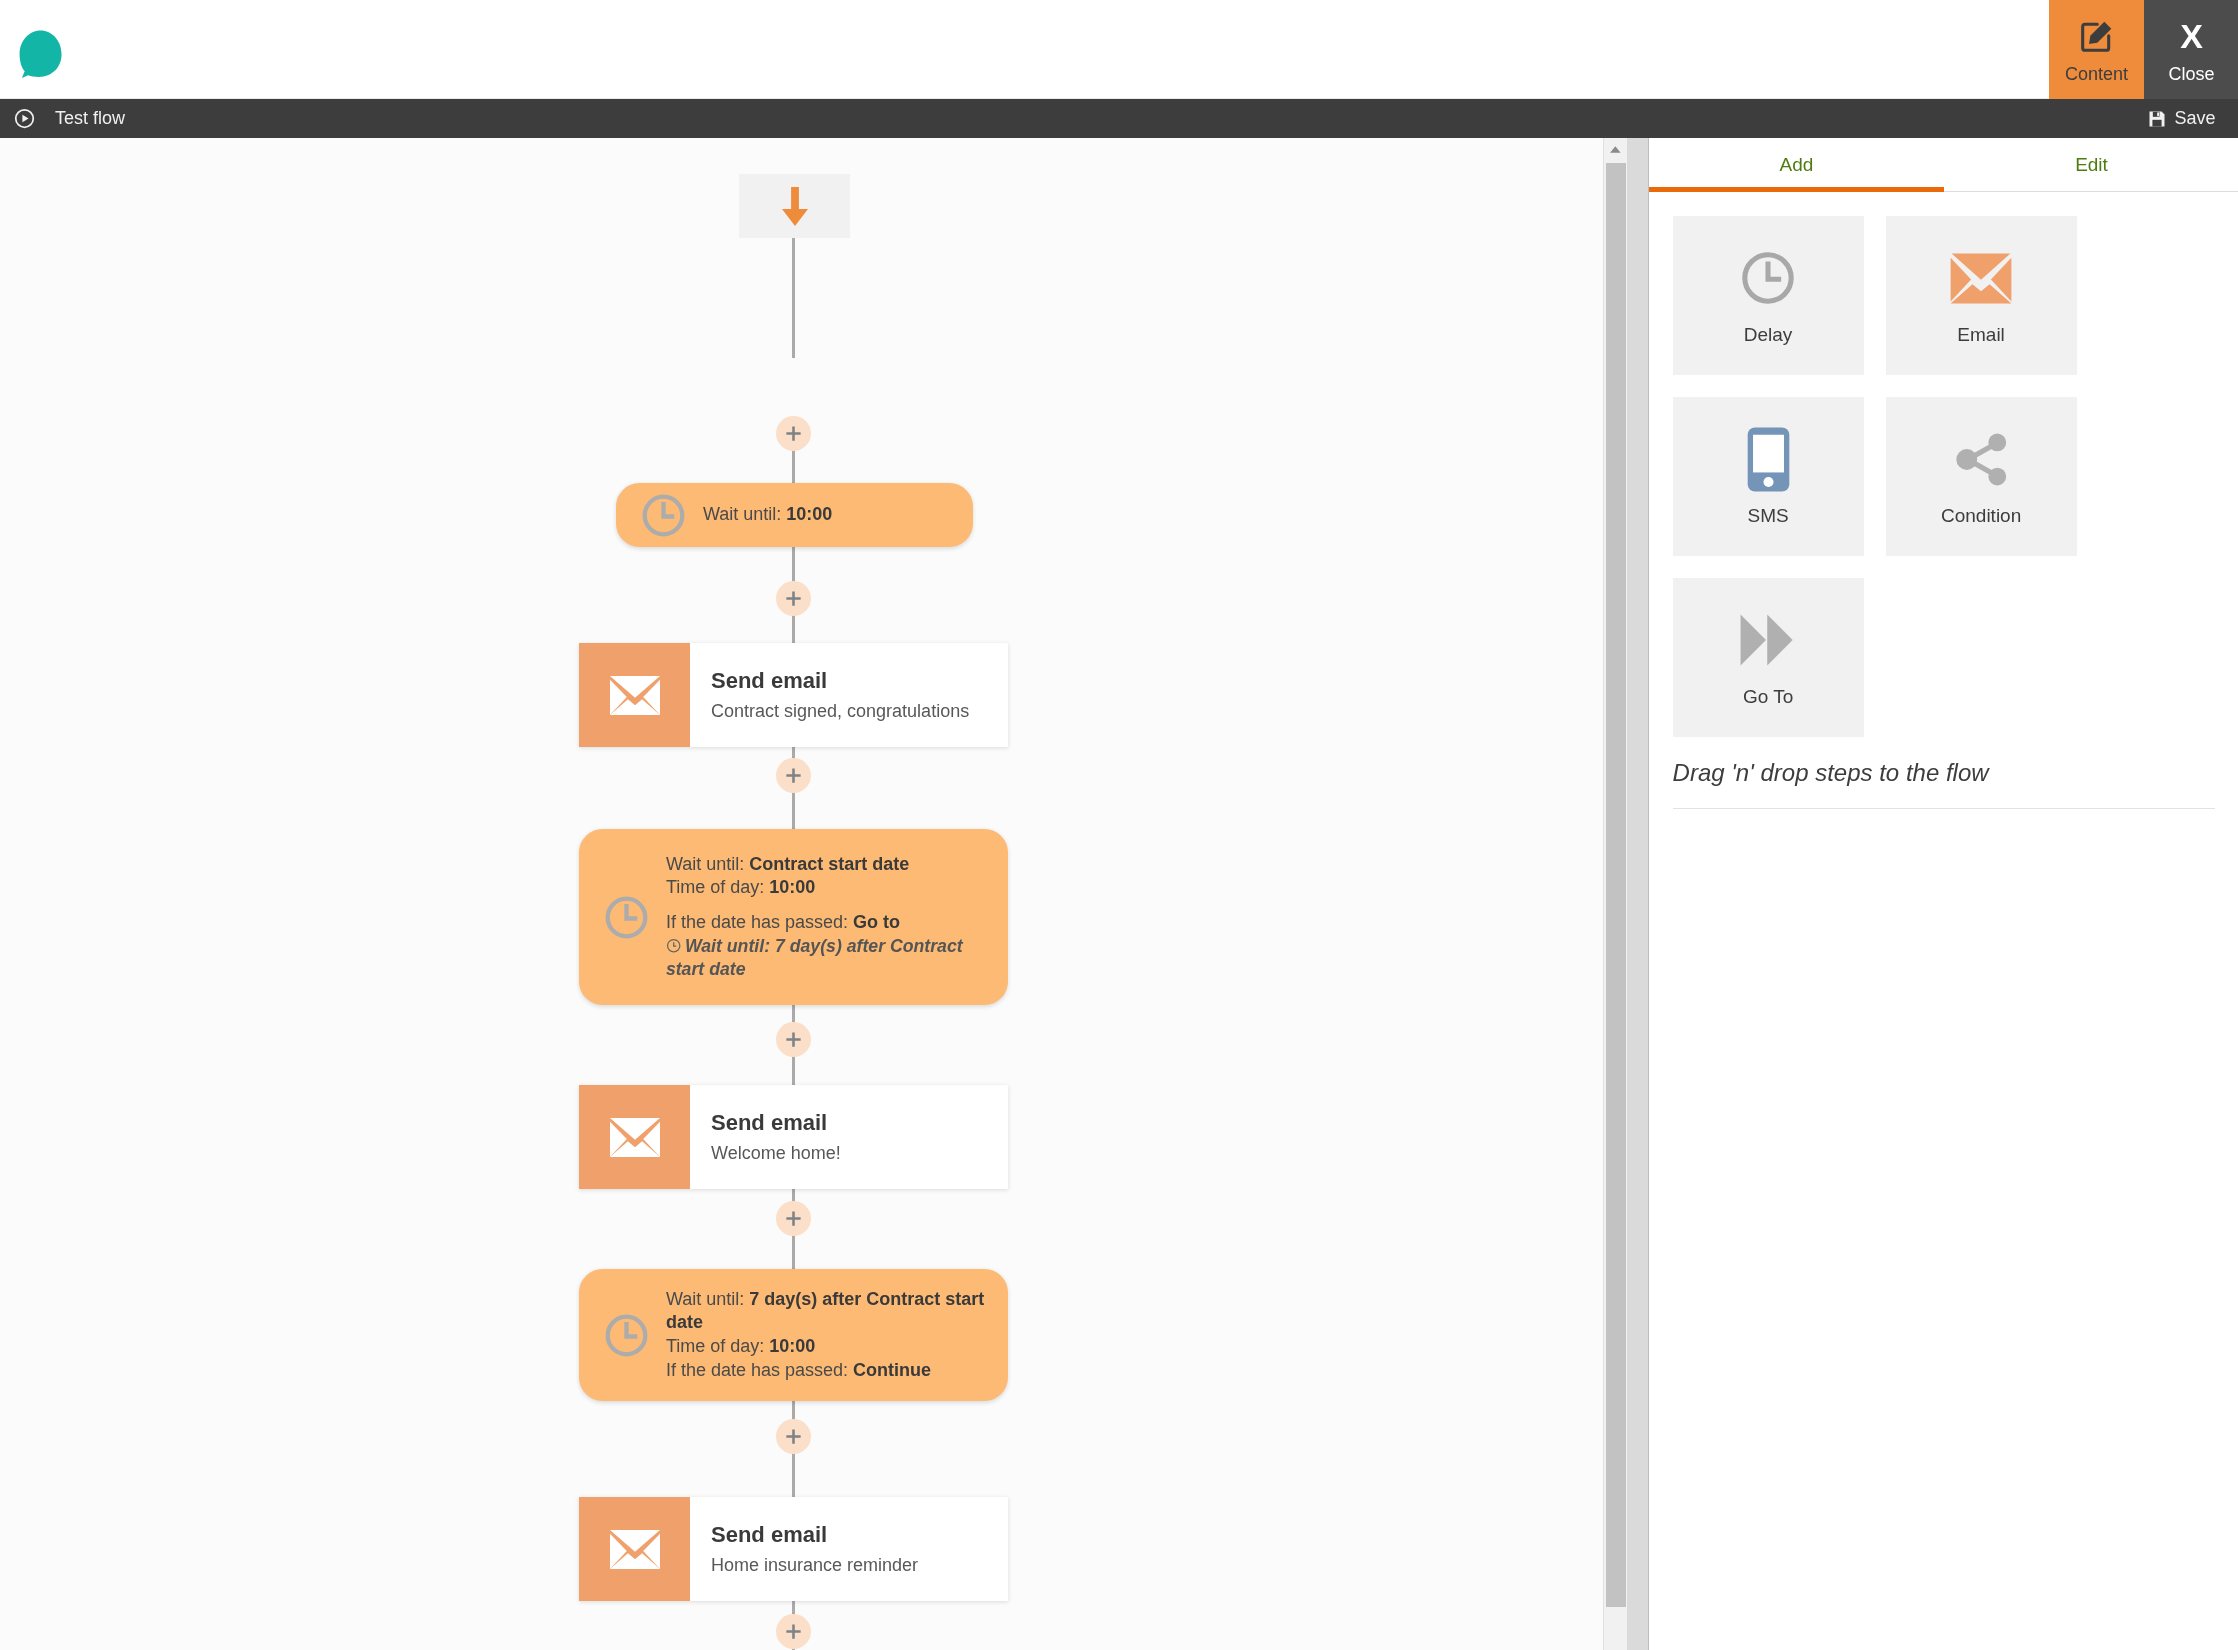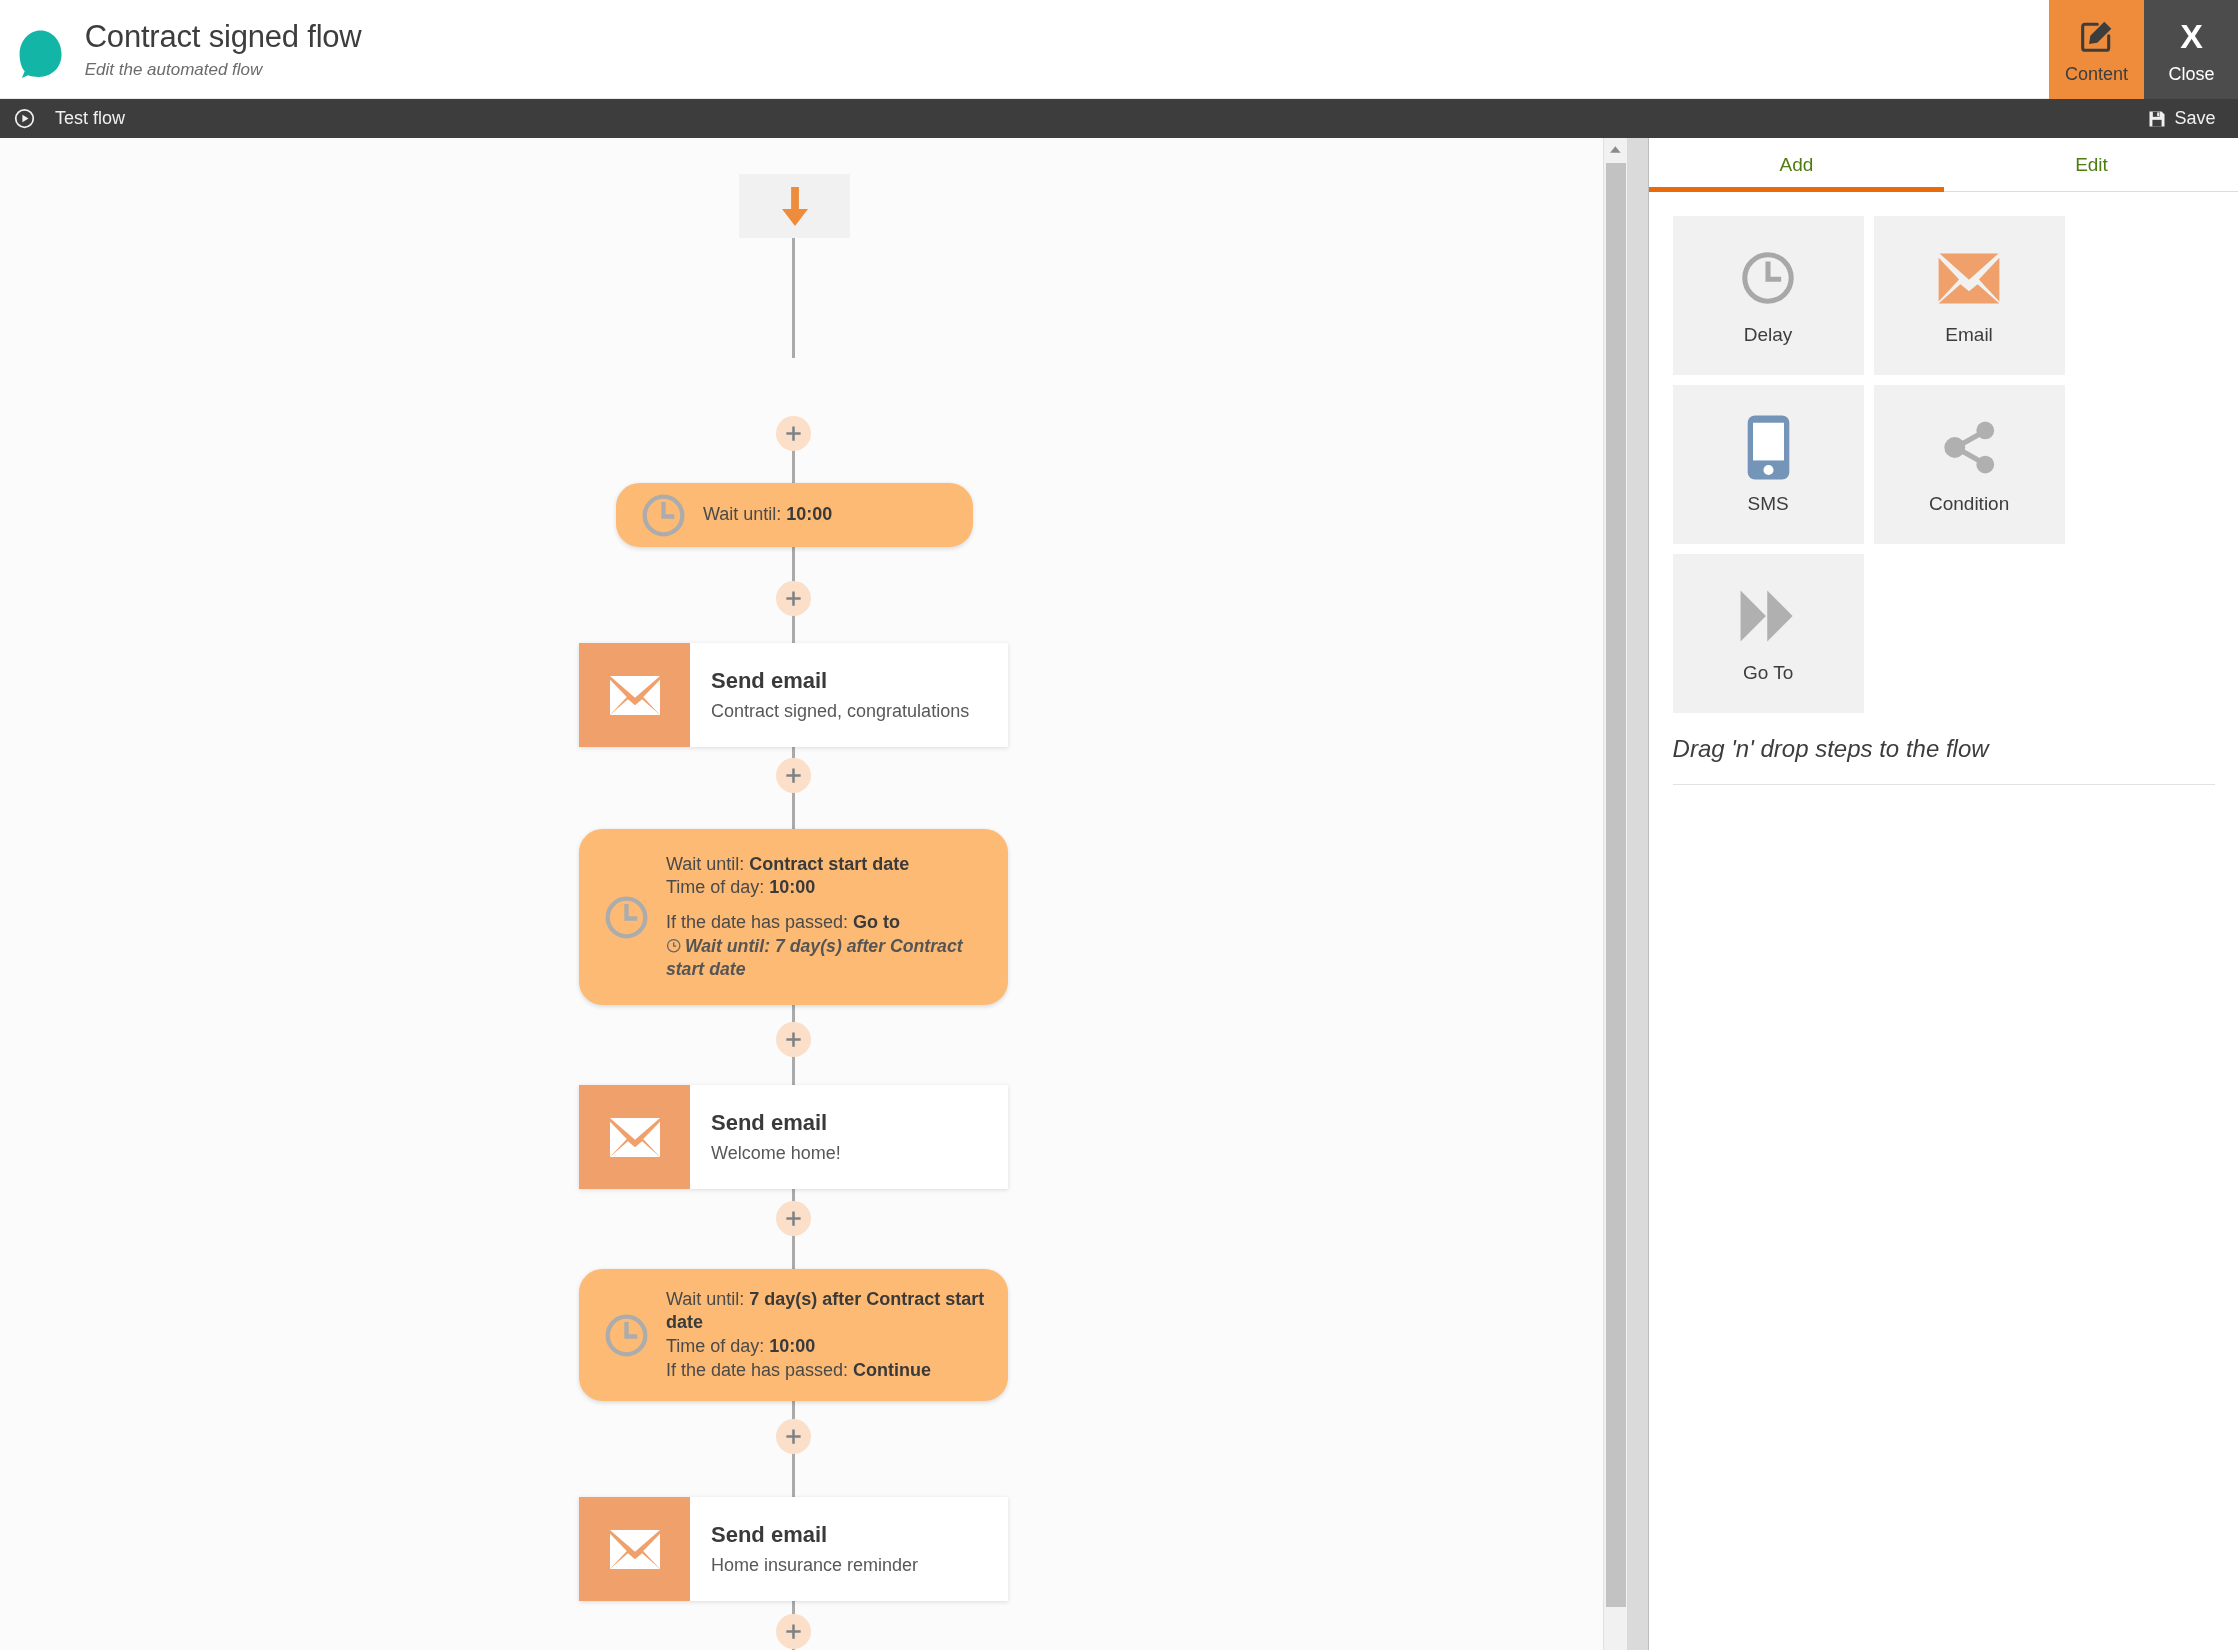--- a/index.html
+++ b/index.html
@@ -213,20 +213,21 @@
   .tab-underline {
     position: absolute; left: 0; bottom: -0.5px;
     width: 295px; height: 4.1px;
     background: #ea6a0a;
   }
 
   .palette {
     padding: 23.6px 0 0 23.6px;
     display: flex; flex-wrap: wrap;
     width: 474px;
+    gap: 12px;
   }
   .tile {
     width: 191px; height: 159px;
     background: #f1f1f1;
     margin: 0 10px 10px 0;
     display: flex; flex-direction: column;
     align-items: center; justify-content: center;
     cursor: pointer; user-select: none;
   }
   .tile-icon {
@@ -246,24 +247,20 @@
   }
 </style>
 </head>
 <body>
 
 <div class="header">
   <div class="brand">
     <svg class="brand-logo" viewBox="0 0 100 100">
       <path d="M78 46c0 24-18 40-40 40-8 0-14-1-19-3l-11 5 5-12C7 69 4 58 4 46 4 22 21 4 41 4s37 18 37 42z" fill="#13b5a6" transform="translate(8,4) scale(1.05)"></path>
     </svg>
-    <div class="brand-text">
-      <div class="brand-title">Contract signed flow</div>
-      <div class="brand-sub">Edit the automated flow</div>
-    </div>
   </div>
 
   <div class="header-actions">
     <div class="hbtn hbtn-content">
       <div class="hbtn-icon">
         <svg width="39" height="39" viewBox="0 0 24 24">
           <path d="M19.5 11.5V19a1.5 1.5 0 0 1-1.5 1.5H5A1.5 1.5 0 0 1 3.5 19V6A1.5 1.5 0 0 1 5 4.5h7.5" fill="none" stroke="#3d3d3d" stroke-width="1.9" stroke-linecap="round"></path>
           <path d="M16.8 2.9l4.3 4.3-8.6 8.6-5.1.8.8-5.1z" fill="#3d3d3d"></path>
         </svg>
       </div>

